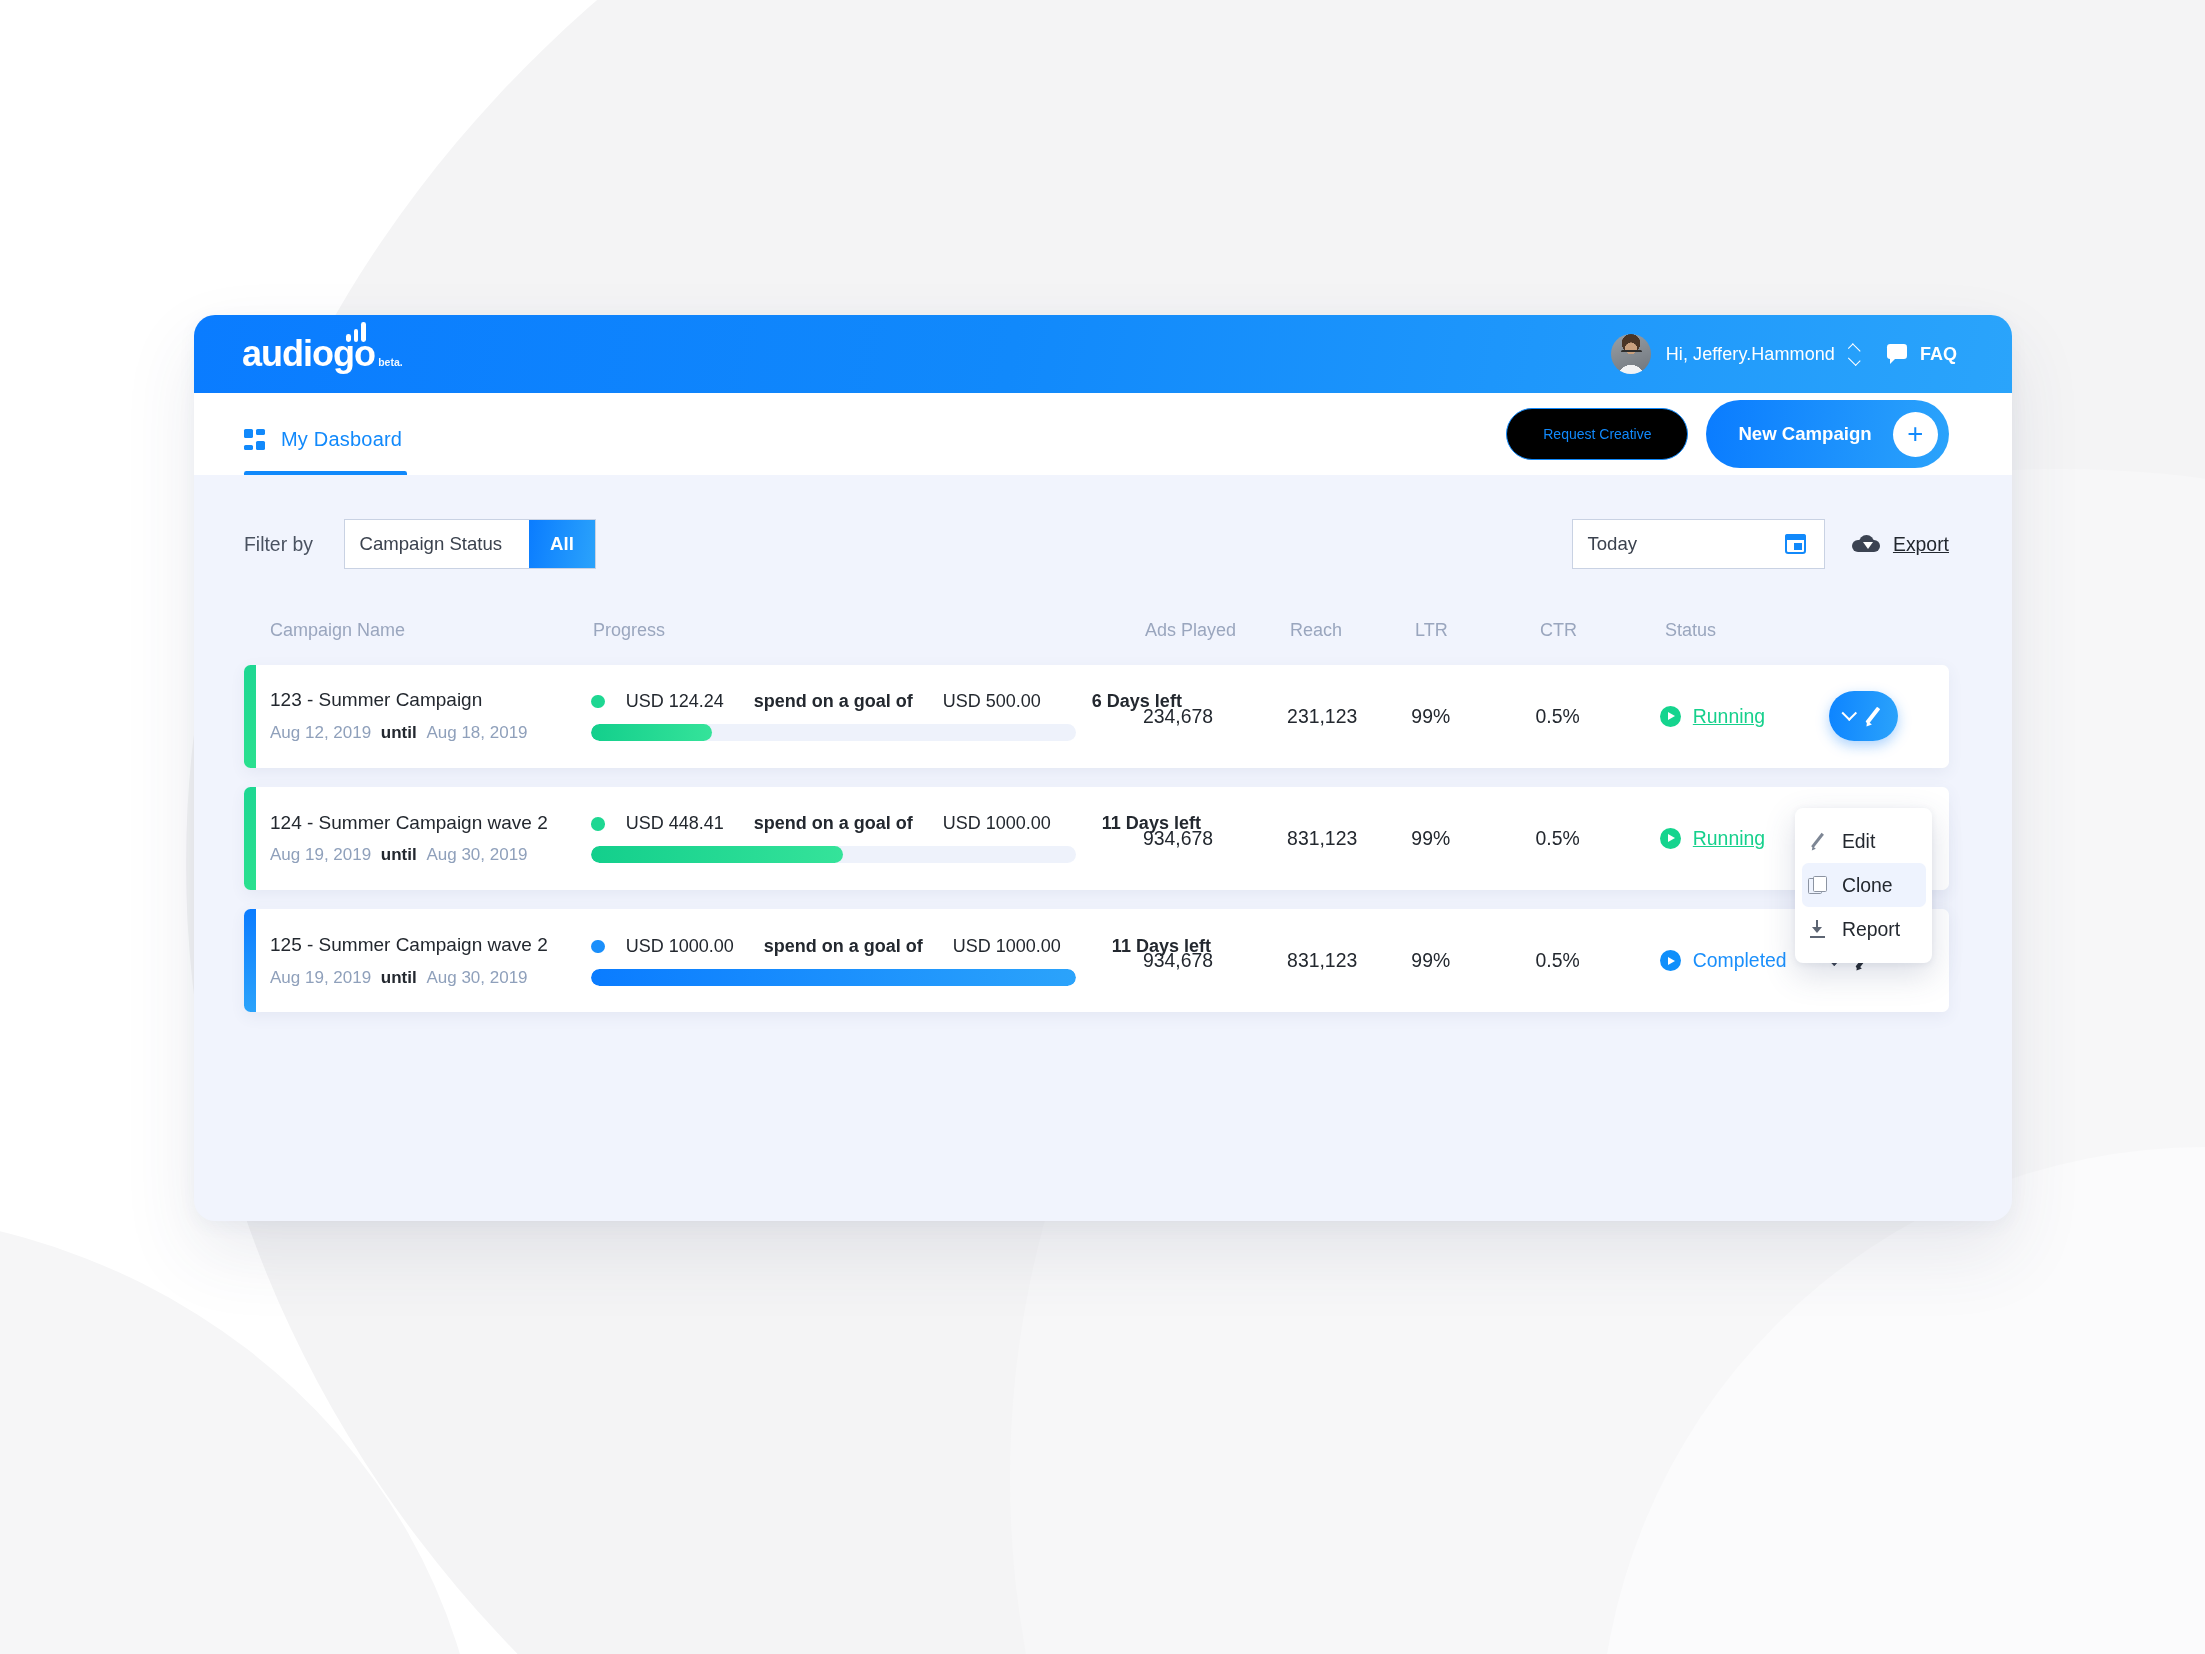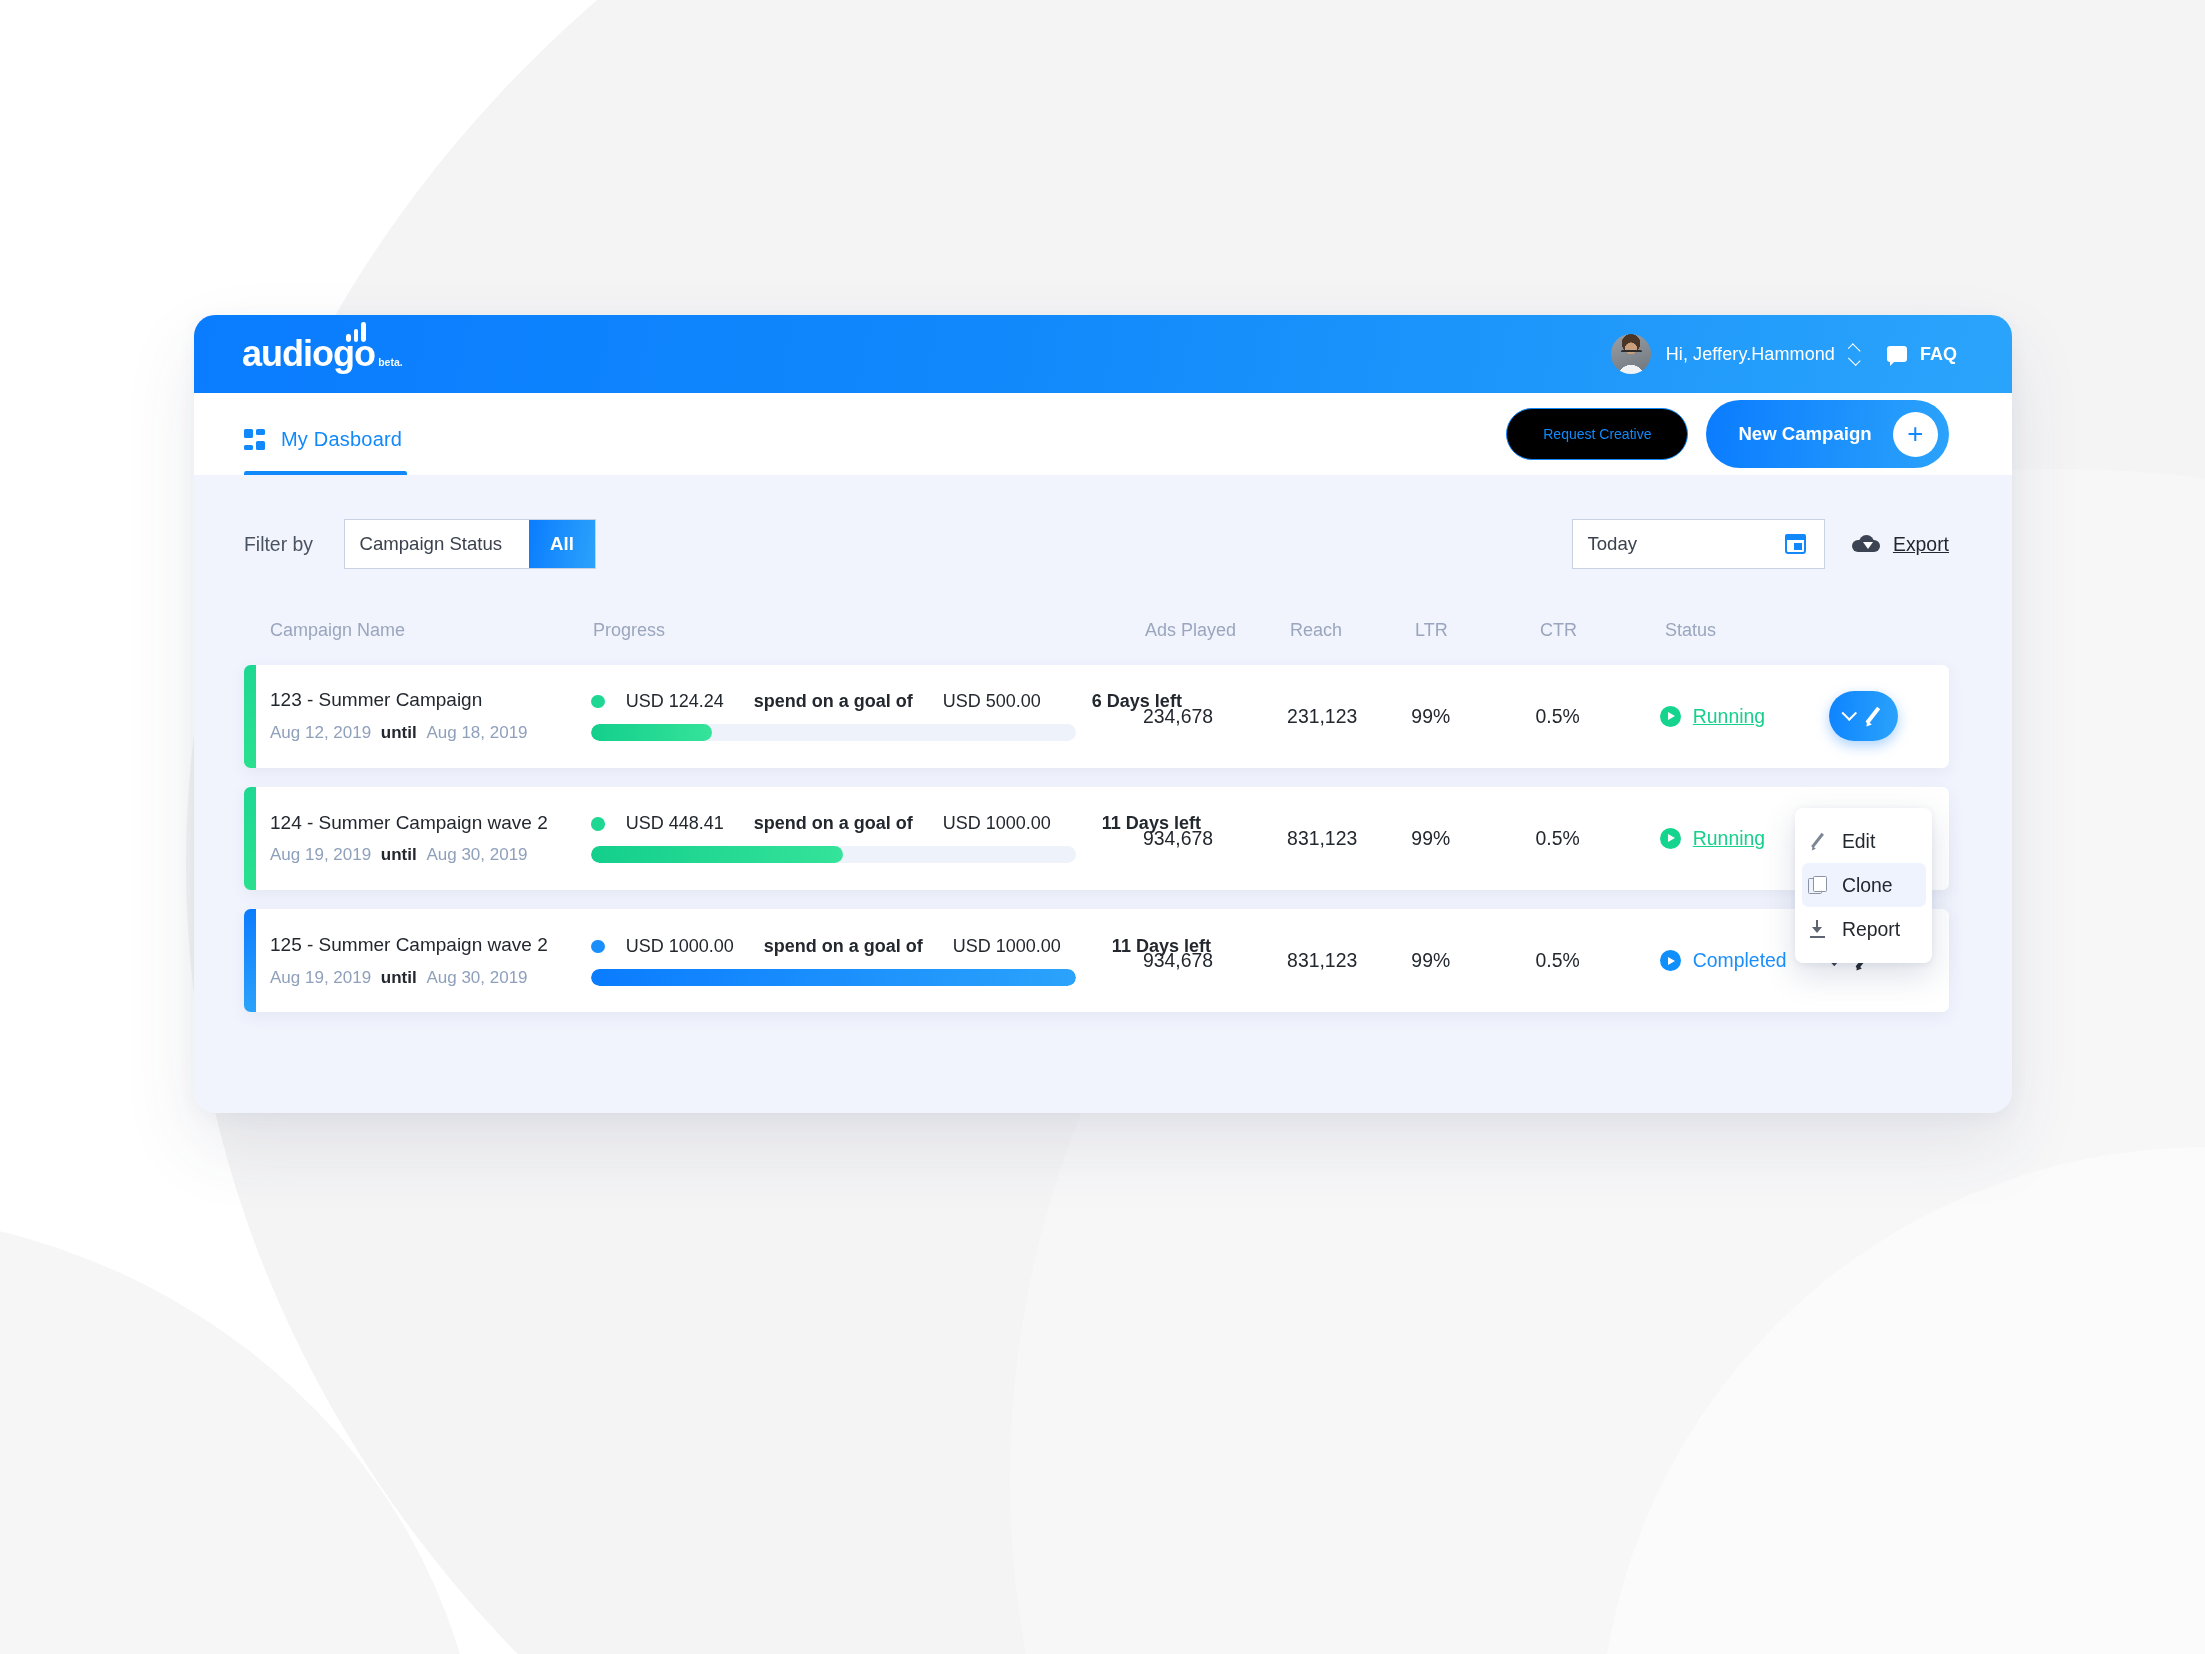--- a/index.html
+++ b/index.html
@@ -15,21 +15,21 @@
   .blob { position: absolute; background: #f4f4f5; border-radius: 50%; }
   .blob-a { width: 2746px; height: 2423px; left: 186px; top: -347px; }
   .blob-b { width: 2100px; height: 2019px; left: 1010px; top: 469px; background: #f7f7f8; }
   .blob-c { width: 1212px; height: 1212px; left: 1599px; top: 1147px; background: #fbfbfc; }
   .blob-d { width: 1292px; height: 1212px; left: -808px; top: 1212px; background: #f6f6f7; }
 
   
   .app {
     position: absolute;
     left: 194px; top: 315px;
-    width: 1818px; height: 798px;
+    width: 1818px; height: 906px;
     border-radius: 21px;
     background: #f1f4fd;
     box-shadow: 0 32px 73px rgba(60,70,110,.10), 0 4.8px 18px rgba(60,70,110,.05);
     overflow: hidden;
   }
 
   
   .topbar {
     height: 78px;
     background: linear-gradient(100deg, #0a7cff 0%, #1189fb 45%, #2aa4fb 100%);
@@ -59,21 +59,21 @@
   }
   .avatar::after {
     content: ""; position: absolute; left: 9.7px; top: 16px; width: 21px; height: 5.7px;
     border-top: 2px solid #2d2d2d; border-radius: 1.6px;
   }
   .user-name { color: #fff; font-size: 18px; letter-spacing: 0.1px; white-space: nowrap; }
   .updown { display: flex; flex-direction: column; gap: 4px; align-items: center; }
   .updown span { display: block; width: 10.5px; height: 6.5px; }
   .updown .u { border-left: 1.6px solid #fff; border-top: 1.6px solid #fff; transform: rotate(45deg); }
   .updown .d { border-right: 1.6px solid #fff; border-bottom: 1.6px solid #fff; transform: rotate(45deg); }
-  .faq { display: flex; align-items: center; gap: 13px; }
+  .faq { display: flex; align-items: flex-start; gap: 13px; }
   .faq-bubble { width: 20px; height: 15.3px; background: #fff; border-radius: 3.2px; position: relative; }
   .faq-bubble::after {
     content: ""; position: absolute; left: 3.2px; bottom: -4.8px;
     border-left: 5.7px solid #fff; border-bottom: 5.7px solid transparent;
   }
   .faq-label { color: #fff; font-size: 18px; font-weight: 700; }
 
   
   .navrow {
     height: 82px; background: #fff;

